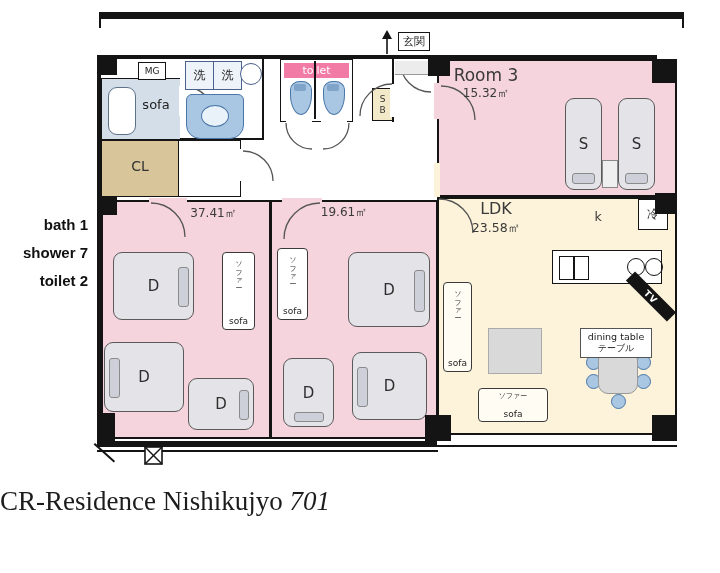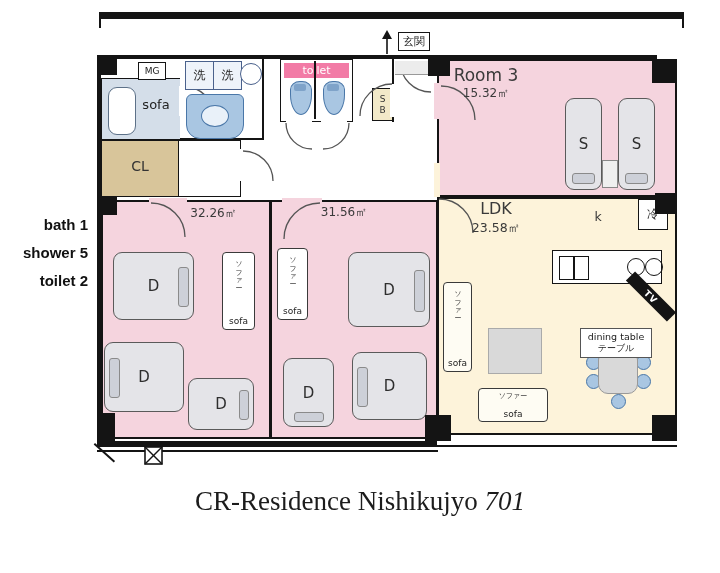--- a/index.html
+++ b/index.html
@@ -33,21 +33,21 @@
 <svg class="a" style="left:376px;top:28px" width="22" height="28" viewBox="0 0 22 28">
   <line x1="11" y1="26" x2="11" y2="8" stroke="#141414" stroke-width="1.6"></line>
   <polygon points="11,2 6,11 16,11" fill="#141414"></polygon>
 </svg>
 <div class="boxlbl" style="left:398px;top:32px;padding:1px 4px;font-size:11px;color:#222">
   <span>玄関</span>
 </div>
 
 <div class="a" style="left:2px;top:216px;width:86px;text-align:right;font-family:'Liberation Sans',sans-serif;font-weight:bold;font-size:15px;color:#111">
   <div style="margin-bottom:11px">bath 1</div>
-  <div style="margin-bottom:11px">shower 5</div>
+  <div style="margin-bottom:11px">shower 7</div>
   <div>toilet 2</div>
 </div>
 
 <div class="a" style="left:97px;top:55px;width:560px;height:392px;border:4px solid #141414;border-bottom-width:6px;box-sizing:border-box;background:#fff">
 
   <div class="room" style="left:0;top:19px;width:80px;height:62px;background:#d4dee9;border-width:1.5px"></div>
   <div class="room" style="left:0;top:81px;width:78px;height:57px;background:#d8c59a;border-width:1.5px"></div>
   <div class="room" style="left:77px;top:81px;width:63px;height:57px;background:#fff;border-width:1.5px"></div>
   <div class="room" style="left:79px;top:0;width:84px;height:81px;border:none;border-right:2px solid #141414;border-bottom:2px solid #141414;background:#fff"></div>
   <div class="room" style="left:179px;top:0;width:73px;height:63px;background:#fff;border-width:1.5px"></div>
@@ -126,41 +126,41 @@
     <span>S</span>
     <span class="pillow" style="left:6px;bottom:5px;width:21px;height:9px"></span>
   </div>
   <div class="bed" style="left:517px;top:39px;width:35px;height:90px">
     <span>S</span>
     <span class="pillow" style="left:6px;bottom:5px;width:21px;height:9px"></span>
   </div>
   <div class="a" style="left:501px;top:101px;width:14px;height:26px;background:#efefef;border:1px solid #888"></div>
 
   <div class="lbl" style="left:55px;top:147px;width:115px">
-    <div class="rarea">32.26㎡</div>
+    <div class="rarea">37.41㎡</div>
   </div>
   <div class="bed" style="left:12px;top:193px;width:79px;height:66px">
     <span>D</span>
     <span class="pillow" style="right:4px;top:14px;width:9px;height:38px"></span>
   </div>
   <div class="bed" style="left:3px;top:283px;width:78px;height:68px">
     <span>D</span>
     <span class="pillow" style="left:4px;top:15px;width:9px;height:38px"></span>
   </div>
   <div class="bed" style="left:87px;top:319px;width:64px;height:50px">
     <span>D</span>
     <span class="pillow" style="right:4px;top:11px;width:8px;height:28px"></span>
   </div>
   <div class="sofa" style="left:121px;top:193px;width:33px;height:78px">
     <span class="vtext">ソファー</span>
     <span class="sofa-en">sofa</span>
   </div>
 
   <div class="lbl" style="left:185px;top:146px;width:116px">
-    <div class="rarea">31.56㎡</div>
+    <div class="rarea">19.61㎡</div>
   </div>
   <div class="sofa" style="left:176px;top:189px;width:31px;height:72px">
     <span class="vtext">ソファー</span>
     <span class="sofa-en">sofa</span>
   </div>
   <div class="bed" style="left:247px;top:193px;width:80px;height:73px">
     <span>D</span>
     <span class="pillow" style="right:4px;top:17px;width:9px;height:40px"></span>
   </div>
   <div class="bed" style="left:182px;top:299px;width:49px;height:67px">
@@ -225,16 +225,16 @@
 </div>
 
 <div class="a" style="left:97px;top:450px;width:341px;height:2px;background:#141414"></div>
 <div class="a" style="left:95px;top:443px;width:27px;height:2px;background:#141414;transform:rotate(42deg);transform-origin:left top"></div>
 <svg class="a" style="left:144px;top:446px" width="19" height="19" viewBox="0 0 19 19">
   <rect x="1" y="1" width="17" height="17" fill="#fff" stroke="#141414" stroke-width="1.6"></rect>
   <line x1="1" y1="1" x2="18" y2="18" stroke="#141414" stroke-width="1.4"></line>
   <line x1="18" y1="1" x2="1" y2="18" stroke="#141414" stroke-width="1.4"></line>
 </svg>
 
-<div class="a" style="left:0;top:486px;width:720px;text-align:center;font-family:'Liberation Serif',serif;font-size:27px;color:#1c1c1c">
+<div class="a" style="left:0;top:486px;width:720px;text-align:left;font-family:'Liberation Serif',serif;font-size:27px;color:#1c1c1c">
   <span>CR-Residence Nishikujyo</span>
   <span style="font-style:italic">701</span>
 </div>
 
 </body></html>

